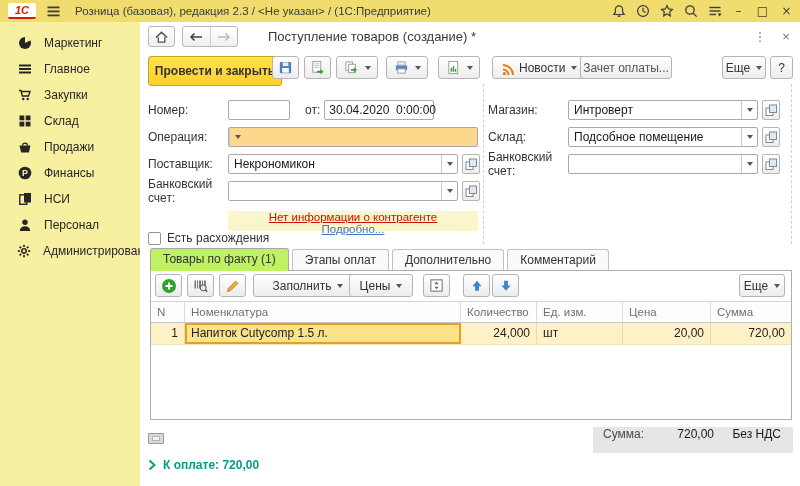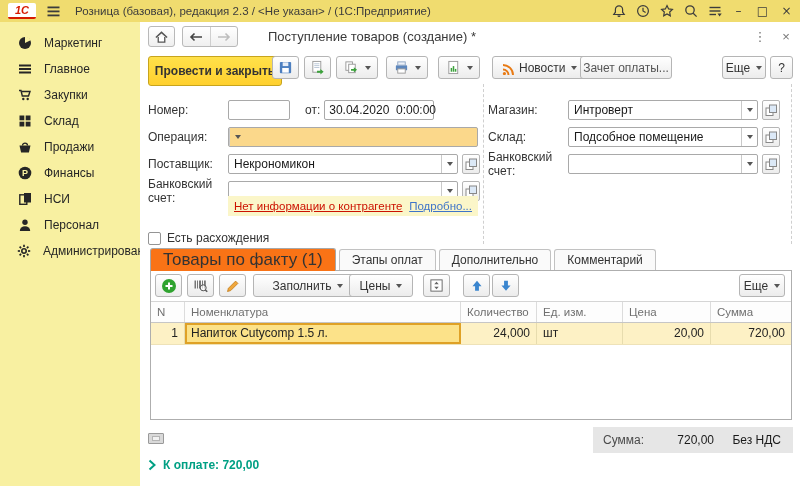--- a/index.html
+++ b/index.html
@@ -61,36 +61,36 @@
   .open-btn { width:18px; height:20px; margin-left:4px; border:1px solid #b5b5b5; border-radius:2px; background:linear-gradient(#fff,#ececec); display:flex; align-items:center; justify-content:center; flex:none; }
   .warn-strip { position:absolute; left:80px; width:250px; height:20px; background:#fbf6c9; display:flex; align-items:center; justify-content:space-between; padding:0 6px; }
   .warn-link { color:#cc1100; text-decoration:underline; font-size:11.5px; white-space:nowrap; }
   .detail-link { color:#3e74c9; text-decoration:underline; font-size:11.5px; white-space:nowrap; }
   .chkrow { position:absolute; left:0; display:flex; align-items:center; gap:6px; height:16px; }
   .checkbox { width:13px; height:13px; border:1px solid #949494; border-radius:2px; background:#fff; }
 
   
   .tabs { position:absolute; left:10px; top:226px; display:flex; height:23px; align-items:flex-end; }
   .tab { height:22px; line-height:21px; padding:0 12px; border:1px solid #c2c2c2; border-bottom:none; border-radius:3px 3px 0 0; background:#fafafa; color:#333; margin-right:3px; font-size:12px; white-space:nowrap; cursor:default; }
-  .tab-active { height:23px; background:#f97316; border-color:#a8a8a8; position:relative; z-index:2; font-size:17px; }
+  .tab-active { height:23px; background:#bef264; border-color:#a8a8a8; position:relative; z-index:2; font-size:12px; }
 
   
   .panel { position:absolute; left:10px; top:248px; width:642px; height:150px; border:1px solid #aeaeae; background:#fff; }
   .ptoolbar { position:relative; height:30px; }
   .ptoolbar .btn { top:3px; }
   .tbl-header { display:flex; height:22px; border-top:1px solid #d5d5d5; border-bottom:1px solid #c6c6c6; background:#fdfdfd; }
   .th { font-size:11.5px; color:#707070; padding:0 6px; line-height:20px; border-right:1px solid #dcdcdc; white-space:nowrap; overflow:hidden; }
   .tbl-row { display:flex; height:22px; background:#fdf1c5; border-bottom:1px solid #eee2b8; }
   .td { font-size:12px; color:#222; padding:0 6px; line-height:20px; border-right:1px solid #e7dcae; white-space:nowrap; overflow:hidden; }
   .c0 { width:34px; } .c1 { width:276px; } .c2 { width:76px; } .c3 { width:86px; } .c4 { width:88px; } .c5 { flex:1; border-right:none; }
   .num { text-align:right; }
   .active-cell { border:2px solid #dfa126; background:#fce289; line-height:16px; padding:0 4px; border-right:2px solid #dfa126; }
 
   
-  .sum-strip { position:absolute; left:453px; top:405px; width:200px; height:26px; background:#e6e6e6; display:flex; align-items:center; }
+  .sum-strip { position:absolute; left:453px; top:405px; width:200px; height:26px; background:#e6e6e6; display:flex; align-items:flex-start; }
   .sum-label { margin-left:10px; color:#4a4a4a; }
   .sum-value { width:70px; text-align:right; color:#1a1a1a; }
   .vat { margin-left:auto; margin-right:12px; color:#1a1a1a; }
   .kb-icon { position:absolute; left:8px; top:411px; width:16px; height:11px; border:1px solid #9a9a9a; background:#d9d9d9; border-radius:1px; display:flex; align-items:center; justify-content:center; }
   .kb-inner { width:8px; height:5px; background:#f2f2f2; border:1px solid #b5b5b5; }
   .to-pay { position:absolute; left:8px; top:436px; display:flex; align-items:center; gap:7px; color:#00a084; font-weight:bold; font-size:12px; }
 </style>
 </head>
 <body>
 
@@ -392,21 +392,21 @@
                 <span class="caret"></span>
               </span>
           </div>
           <div class="open-btn">
               <svg width="13" height="13" viewBox="0 0 13 13">
                 <rect x="1" y="4" width="7" height="7.5" fill="#fff" stroke="#888"></rect>
                 <rect x="4.5" y="1" width="7" height="7.5" fill="#dce9f7" stroke="#888"></rect>
               </svg>
             </div>
         </div>
-        <div class="warn-strip" style="top:112px;">
+        <div class="warn-strip" style="top:127px;flex-direction:column;">
           <span class="warn-link">Нет информации о контрагенте</span>
           <span class="detail-link">Подробно...</span>
         </div>
         <div class="chkrow" style="top:146px;">
           <span class="checkbox"></span>
           <span>Есть расхождения</span>
         </div>
       </div>
 
       <div class="form-col col-right">

